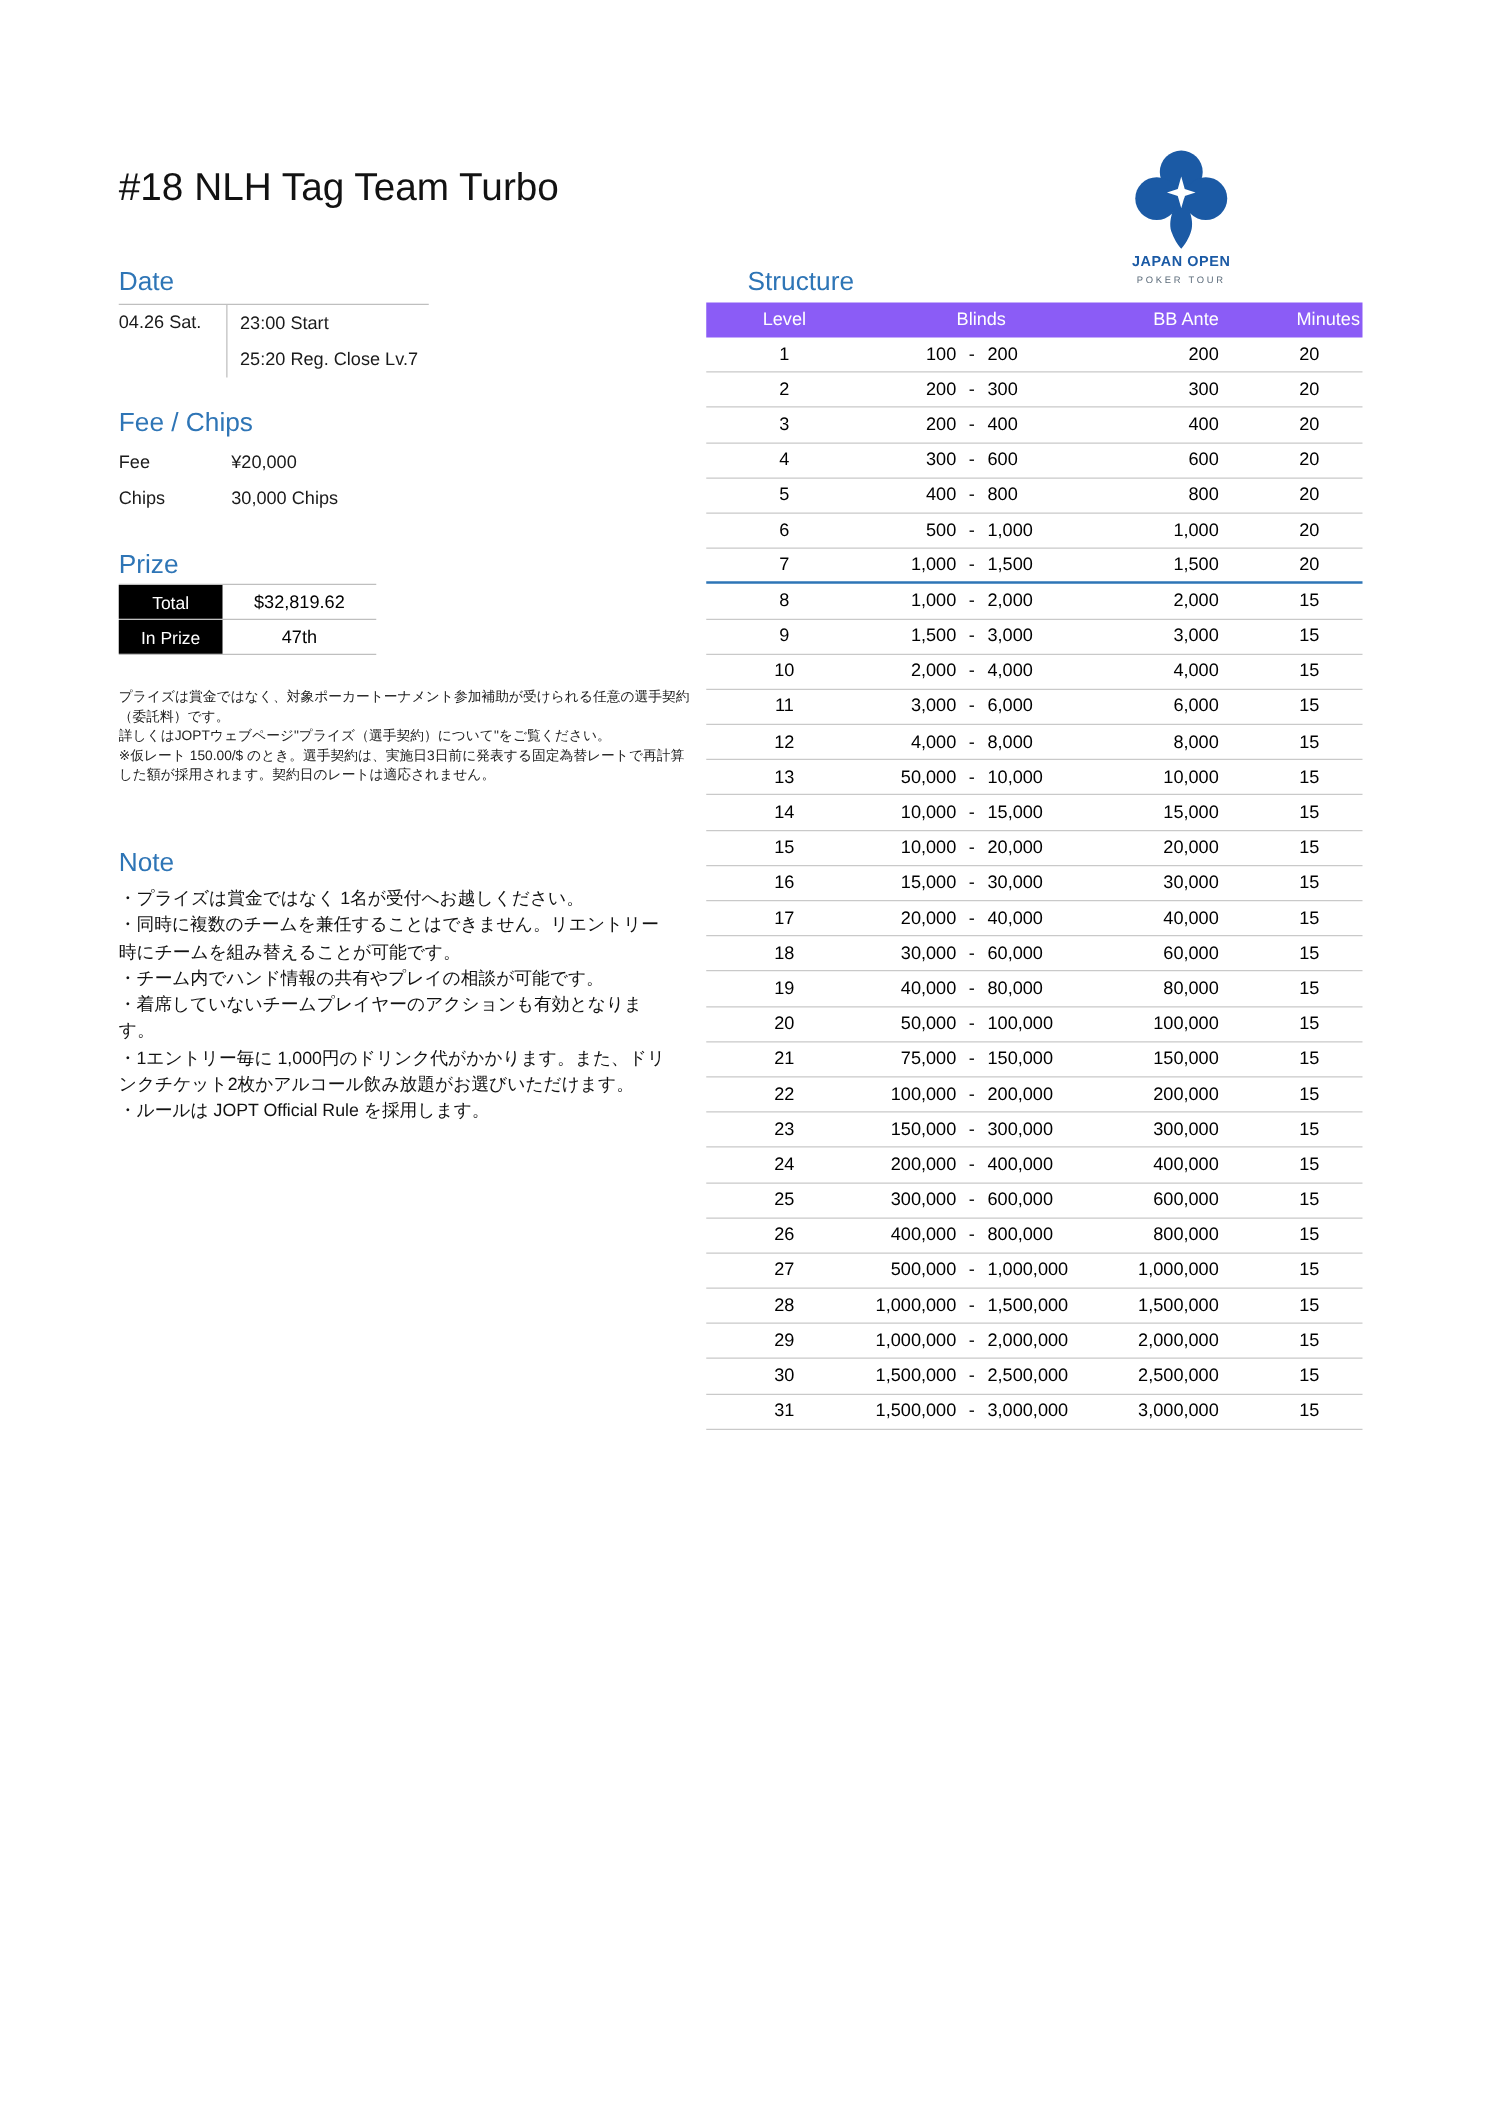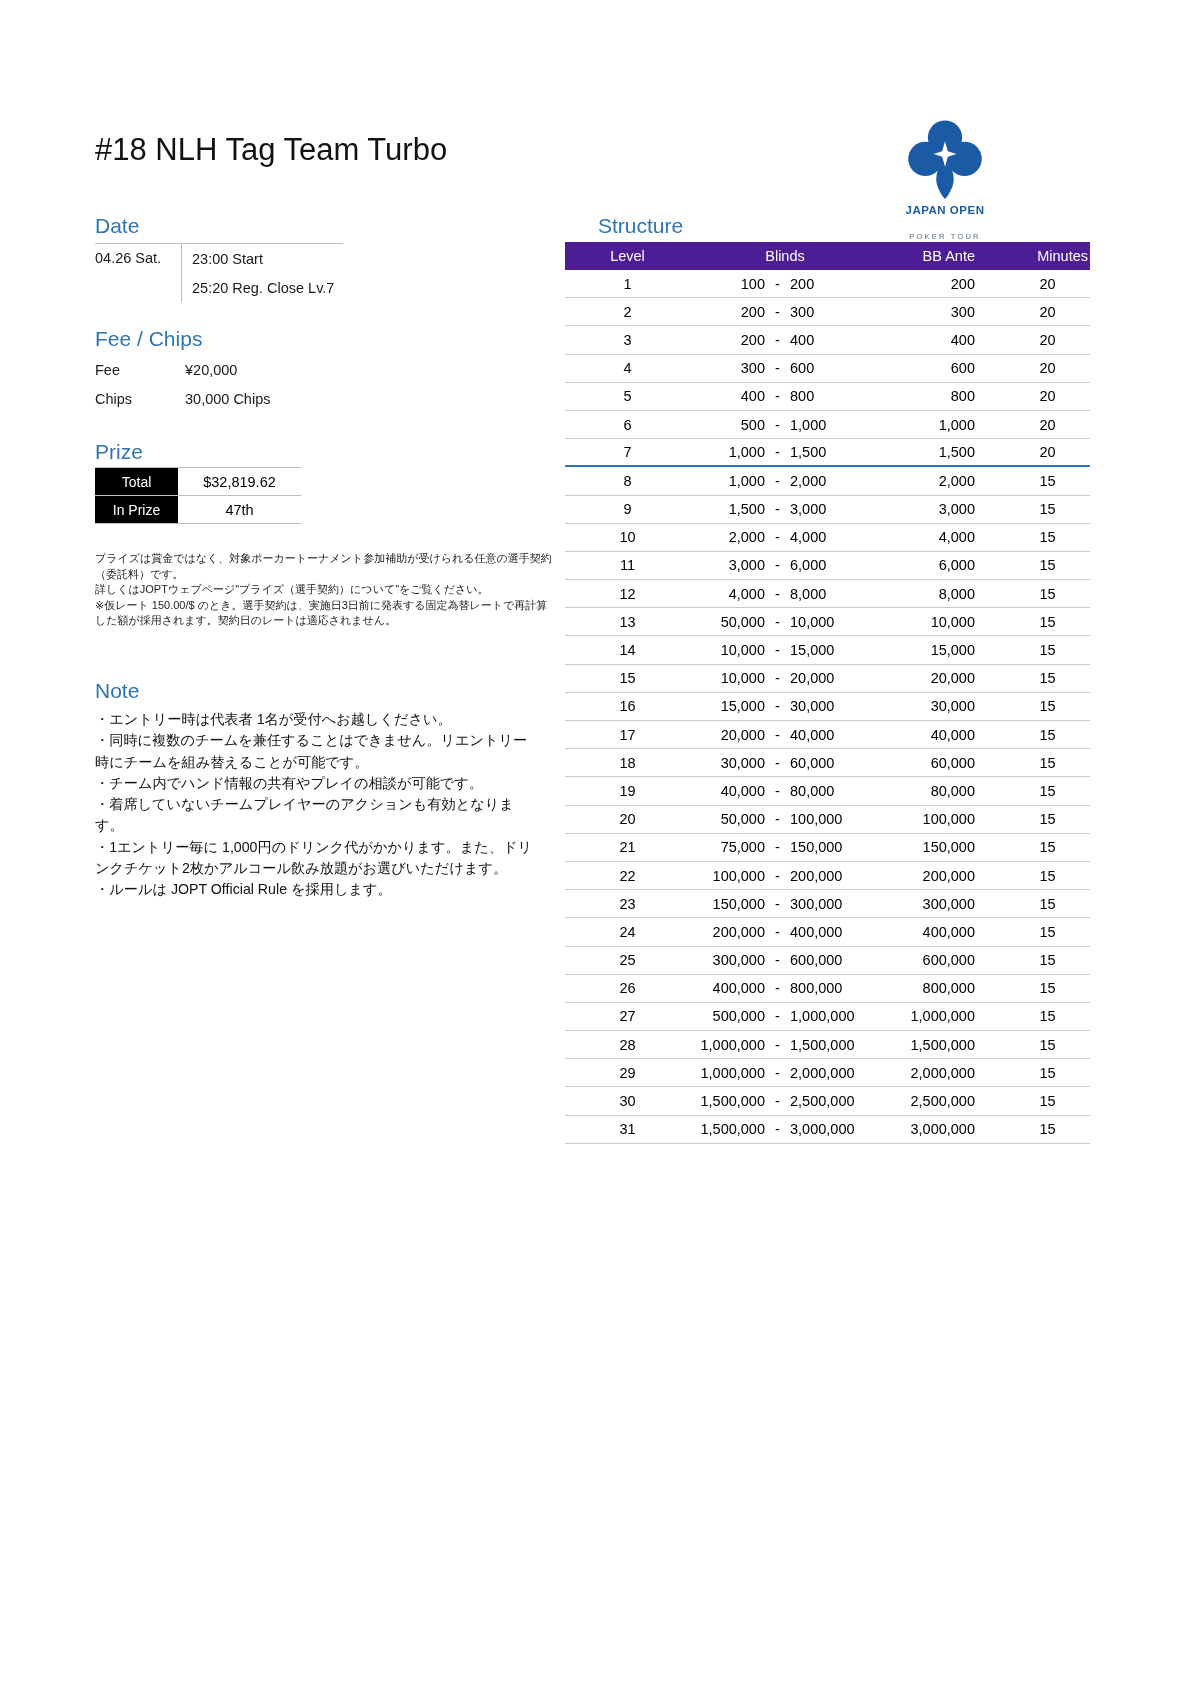--- a/index.html
+++ b/index.html
@@ -7,21 +7,21 @@
   body { font-family:"Liberation Sans","DejaVu Sans",sans-serif; color:#1a1a1a; }
   .page { position:relative; width:1190px; height:1684px; background:#fff; overflow:hidden;padding-left:12px; }
 
   .h2 { font-size:21px; color:#2E75B6; font-weight:400; }
 
   .title { position:absolute; left:95px; top:132px; font-size:31px; font-weight:400; color:#121212; }
 
   .logo { position:absolute; left:897px; top:118px; width:96px; text-align:center; }
   .logo svg { display:block; margin:0 auto; }
   .logo-name { font-size:11.5px; font-weight:bold; color:#1B5AA5; letter-spacing:0.5px; margin-top:1px; }
-  .logo-sub  { font-size:7.5px; color:#5B6B7A; letter-spacing:2.2px; margin-top:16px; }
+  .logo-sub  { font-size:7.5px; color:#5B6B7A; letter-spacing:2.2px; margin-top:3px; }
 
   .date-h { position:absolute; left:95px; top:214px; }
   .date-table { position:absolute; left:95px; top:243px; width:248px; border-top:1px solid #BFBFBF; display:flex; }
   .date-day { width:86px; padding-top:6px; font-size:14.5px; }
   .date-div { width:1px; background:#BFBFBF; }
   .date-entries { flex:1; padding-left:10px; }
   .date-entry { height:29px; display:flex; align-items:center; font-size:14.5px; }
 
   .fee-h { position:absolute; left:95px; top:327px; }
   .fee-rows { position:absolute; left:95px; top:355px; width:260px; }
@@ -34,21 +34,21 @@
   .prize-label { width:83px; background:#000000; color:#fff; display:flex; align-items:center; justify-content:center; font-size:14px; }
   .prize-value { flex:1; display:flex; align-items:center; justify-content:center; font-size:14.5px; color:#000; }
 
   .fineprint { position:absolute; left:95px; top:551px; width:462px; font-size:11px; line-height:1.42; color:#222; }
 
   .note-h { position:absolute; left:95px; top:679px; }
   .note { position:absolute; left:95px; top:709px; width:442px; font-size:14.2px; line-height:1.5; color:#111; }
 
   .structure-h { position:absolute; left:565px; top:214px;margin-left:33px; }
   .stable { position:absolute; left:565px; top:242px; width:525px; }
-  .shead { display:flex; background:#4c1d95; color:#fff; height:28px; align-items:center; font-size:14.5px; }
+  .shead { display:flex; background:#8b5cf6; color:#fff; height:28px; align-items:center; font-size:14.5px; }
   .hc-level  { width:125px; text-align:center; }
   .hc-blinds { width:190px; text-align:center; }
   .hc-ante   { width:95px;  text-align:right; }
   .hc-sp     { width:30px; }
   .hc-min    { width:85px;  text-align:right; padding-right:2px; }
 
   .srow { display:flex; height:28.2px; align-items:center; border-bottom:1px solid #C9C9C9; font-size:14.5px; color:#000; }
   .srow.reg-close { border-bottom:2px solid #2E75B6; }
   .c { display:block; }
   .c.lvl  { width:125px; text-align:center; }
@@ -115,21 +115,21 @@
     </div>
 
   <div class="fineprint">
       <div class="">プライズは賞金ではなく、対象ポーカートーナメント参加補助が受けられる任意の選手契約（委託料）です。</div>
       <div class="">詳しくはJOPTウェブページ"プライズ（選手契約）について"をご覧ください。</div>
       <div class="">※仮レート 150.00/$ のとき。選手契約は、実施日3日前に発表する固定為替レートで再計算した額が採用されます。契約日のレートは適応されません。</div>
     </div>
 
   <div class="h2 note-h">Note</div>
   <div class="note">
-      <div class="">・エントリー時は代表者 1名が受付へお越しください。</div>
+      <div class="">・プライズは賞金ではなく 1名が受付へお越しください。</div>
       <div class="">・同時に複数のチームを兼任することはできません。リエントリー時にチームを組み替えることが可能です。</div>
       <div class="">・チーム内でハンド情報の共有やプレイの相談が可能です。</div>
       <div class="">・着席していないチームプレイヤーのアクションも有効となります。</div>
       <div class="">・1エントリー毎に 1,000円のドリンク代がかかります。また、ドリンクチケット2枚かアルコール飲み放題がお選びいただけます。</div>
       <div class="">・ルールは JOPT Official Rule を採用します。</div>
     </div>
 
   <div class="h2 structure-h">Structure</div>
   <div class="stable">
     <div class="shead">

